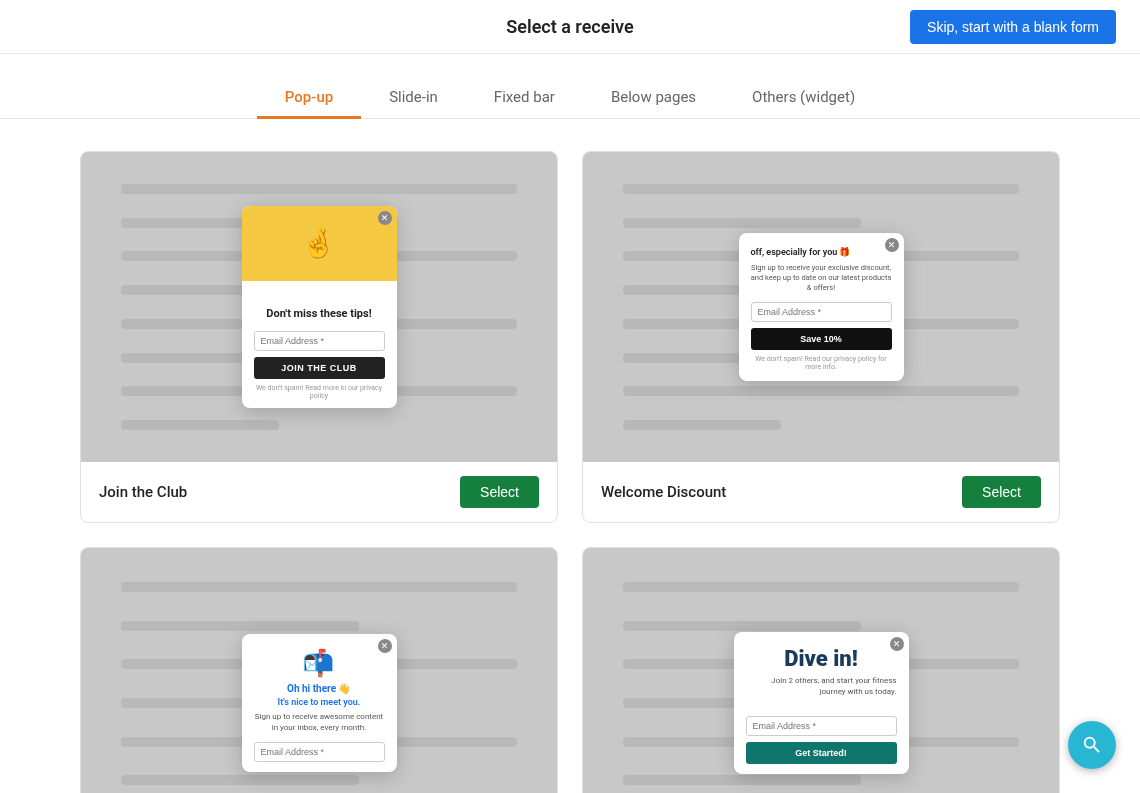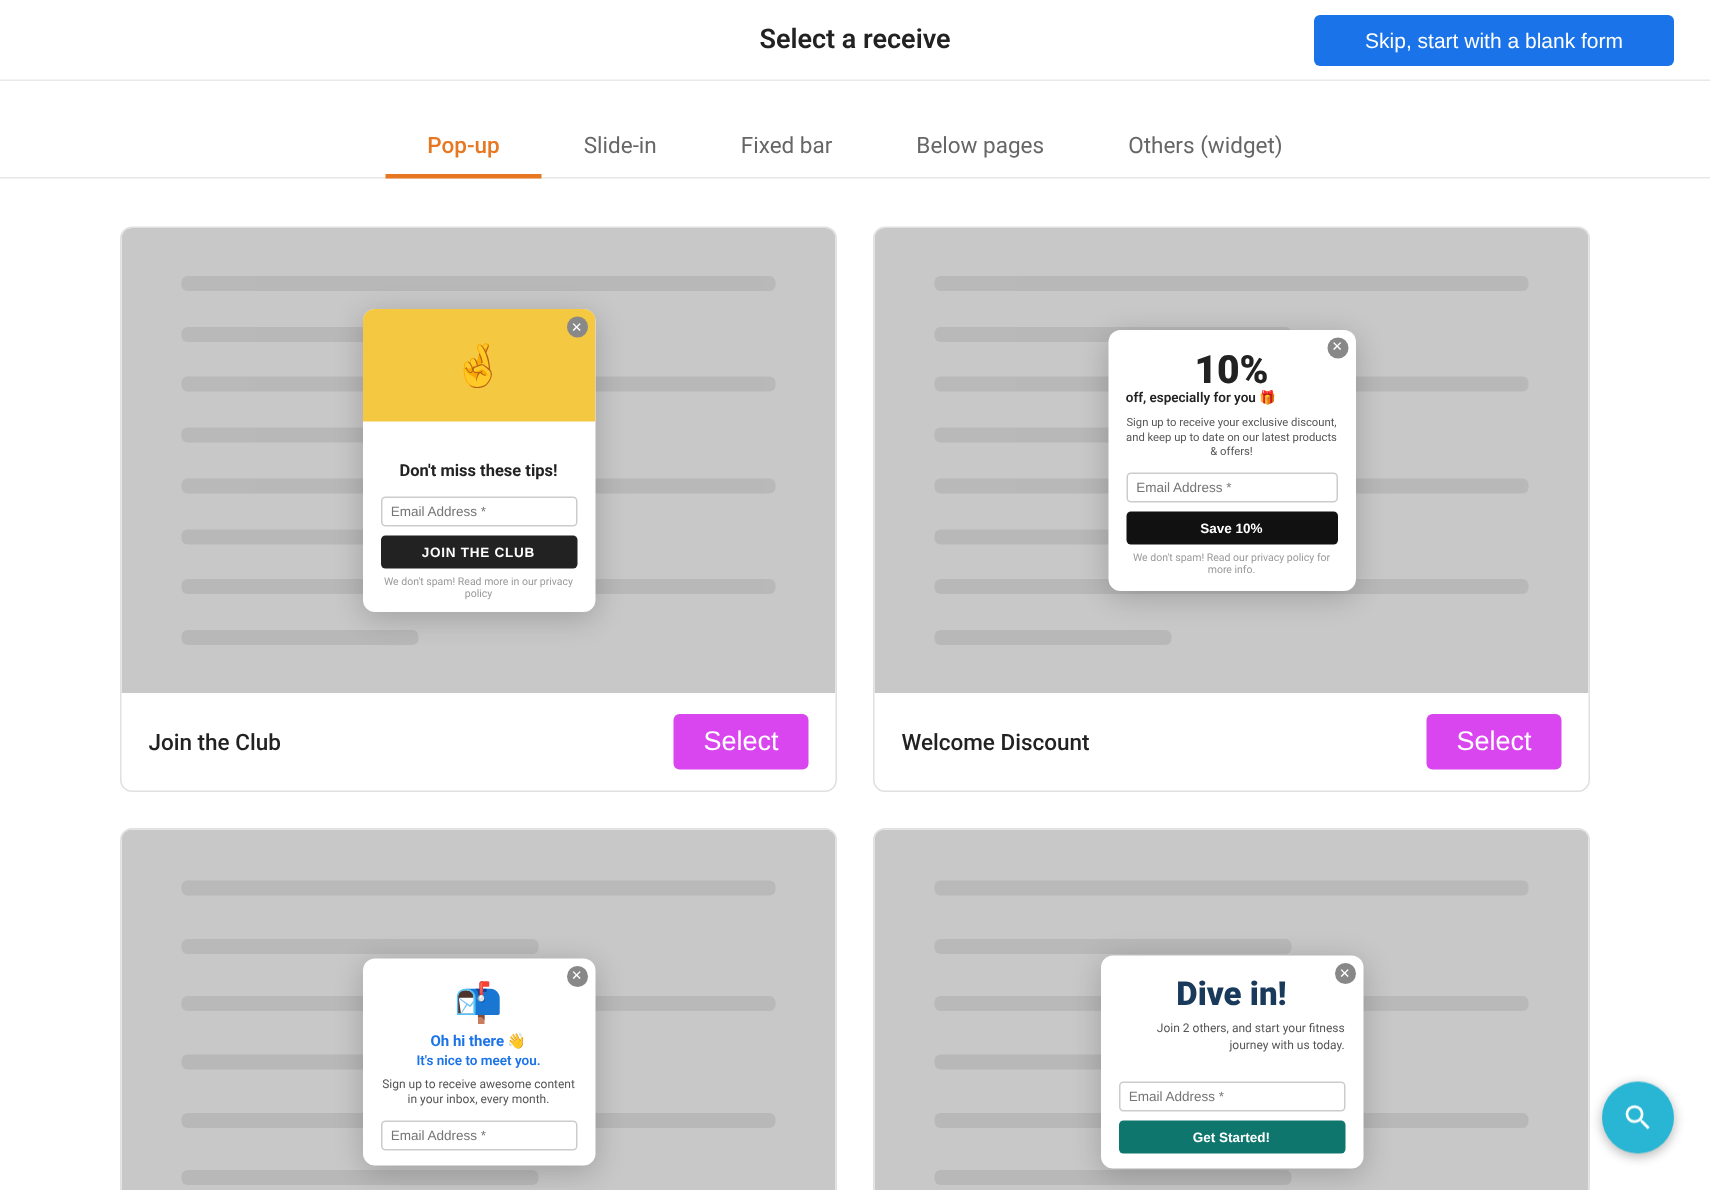--- a/index.html
+++ b/index.html
@@ -25,21 +25,21 @@
       font-weight: 600;
       color: #222;
     }
     .skip-btn {
       position: absolute;
       right: 24px;
       background: #1a73e8;
       color: #fff;
       border: none;
       border-radius: 4px;
-      padding: 9px 34px;
+      padding: 9px 17px;
       font-size: 14px;
       font-weight: 500;
       cursor: pointer;
     }
 
     
     .tabs-container {
       display: flex;
       justify-content: center;
       gap: 0;
@@ -340,26 +340,26 @@
       align-items: center;
       justify-content: space-between;
       padding: 14px 18px;
     }
     .card-name {
       font-size: 15px;
       font-weight: 500;
       color: #222;
     }
     .select-btn {
-      background: #d946ef;
+      background: #15803d;
       color: #fff;
       border: none;
       border-radius: 4px;
       padding: 8px 20px;
-      font-size: 18px;
+      font-size: 14px;
       font-weight: 500;
       cursor: pointer;
     }
 
     
     .help-btn {
       position: fixed;
       bottom: 24px;
       right: 24px;
       width: 48px;
@@ -435,21 +435,20 @@
         <div class="mock-line short"></div>
         <div class="mock-line"></div>
         <div class="mock-line shorter"></div>
         <div class="mock-line"></div>
         <div class="mock-line short"></div>
         <div class="mock-line"></div>
         <div class="mock-line shorter"></div>
       </div>
       <div class="popup-discount">
         <div class="popup-close">✕</div>
-        <div class="discount-pct">10%</div>
         <div class="discount-sub">
           <span>off, especially for you 🎁</span>
         </div>
         <div class="discount-desc">Sign up to receive your exclusive discount, and keep up to date on our latest products &amp; offers!</div>
         <input class="popup-input" readonly="" placeholder="Email Address *" style="">
         <button class="popup-cta-dark">Save 10%</button>
         <div class="discount-footnote">We don't spam! Read our privacy policy for more info.</div>
       </div>
     </div>
     <div class="card-footer">

